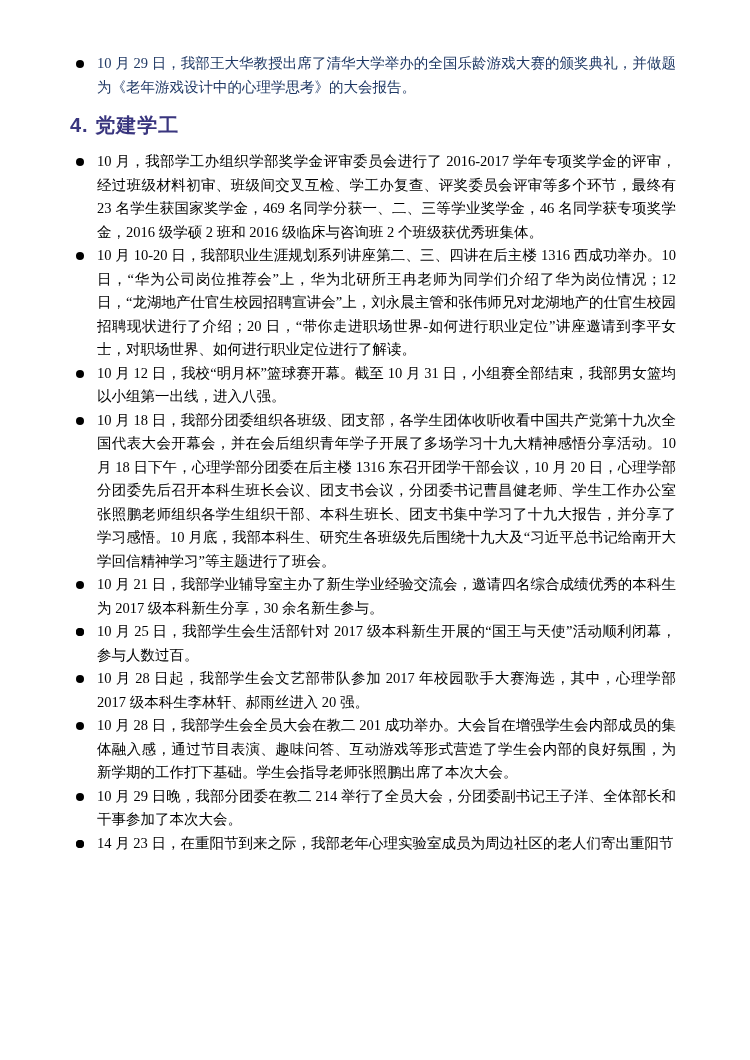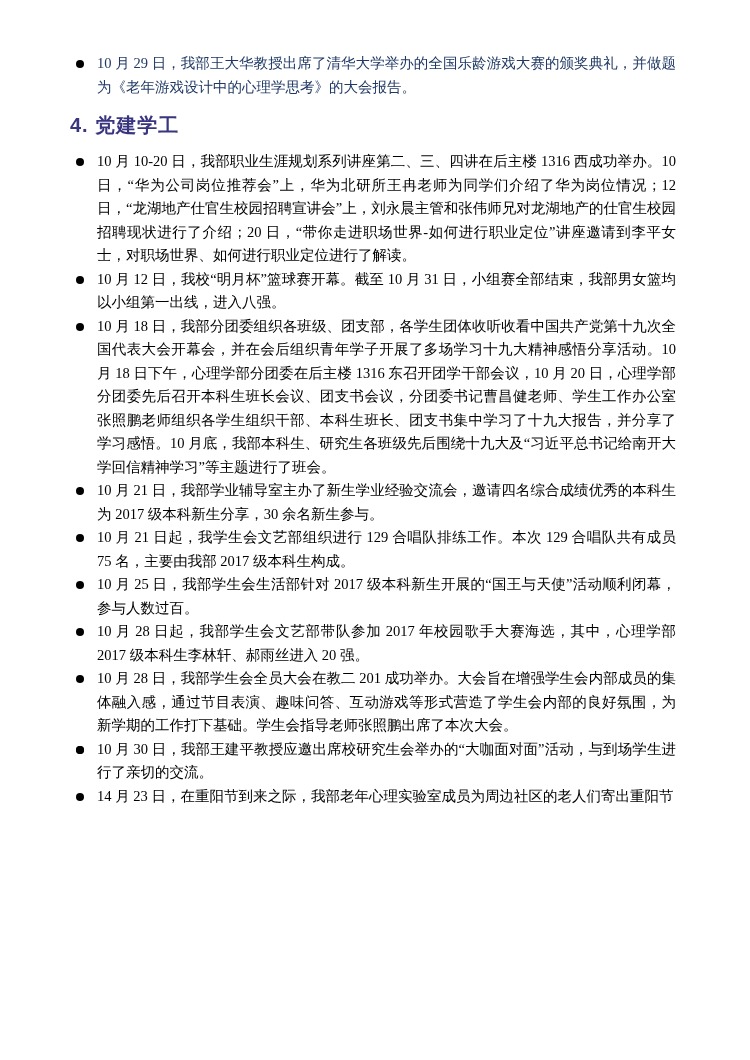--- a/index.html
+++ b/index.html
@@ -52,20 +52,24 @@
   <li class="bullet-item">
     <span class="marker"></span>
     <span style="color: rgb(31, 56, 100);">10 月 29 日，我部王大华教授出席了清华大学举办的全国乐龄游戏大赛的颁奖典礼，并做题为《老年游戏设计中的心理学思考》的大会报告。</span>
   </li>
 </ul>
   </section>
 
   <section>
     <h2 class="section-heading">4. 党建学工</h2>
     <ul class="bullet-list">
+  <li class="bullet-item">
+    <span class="marker"></span>
+    <span>10 月，我部学工办组织学部奖学金评审委员会进行了 2016-2017 学年专项奖学金的评审，经过班级材料初审、班级间交叉互检、学工办复查、评奖委员会评审等多个环节，最终有 23 名学生获国家奖学金，469 名同学分获一、二、三等学业奖学金，46 名同学获专项奖学金，2016 级学硕 2 班和 2016 级临床与咨询班 2 个班级获优秀班集体。</span>
+  </li>
 
   <li class="bullet-item">
     <span class="marker"></span>
     <span>10 月 10-20 日，我部职业生涯规划系列讲座第二、三、四讲在后主楼 1316 西成功举办。10 日，“华为公司岗位推荐会”上，华为北研所王冉老师为同学们介绍了华为岗位情况；12 日，“龙湖地产仕官生校园招聘宣讲会”上，刘永晨主管和张伟师兄对龙湖地产的仕官生校园招聘现状进行了介绍；20 日，“带你走进职场世界-如何进行职业定位”讲座邀请到李平女士，对职场世界、如何进行职业定位进行了解读。</span>
   </li>
 
   <li class="bullet-item">
     <span class="marker"></span>
     <span>10 月 12 日，我校“明月杯”篮球赛开幕。截至 10 月 31 日，小组赛全部结束，我部男女篮均以小组第一出线，进入八强。</span>
   </li>
@@ -75,45 +79,44 @@
     <span>10 月 18 日，我部分团委组织各班级、团支部，各学生团体收听收看中国共产党第十九次全国代表大会开幕会，并在会后组织青年学子开展了多场学习十九大精神感悟分享活动。10 月 18 日下午，心理学部分团委在后主楼 1316 东召开团学干部会议，10 月 20 日，心理学部分团委先后召开本科生班长会议、团支书会议，分团委书记曹昌健老师、学生工作办公室张照鹏老师组织各学生组织干部、本科生班长、团支书集中学习了十九大报告，并分享了学习感悟。10 月底，我部本科生、研究生各班级先后围绕十九大及“习近平总书记给南开大学回信精神学习”等主题进行了班会。</span>
   </li>
 
   <li class="bullet-item">
     <span class="marker"></span>
     <span>10 月 21 日，我部学业辅导室主办了新生学业经验交流会，邀请四名综合成绩优秀的本科生为 2017 级本科新生分享，30 余名新生参与。</span>
   </li>
 
   <li class="bullet-item">
     <span class="marker"></span>
-    <span>10 月 21 日起，我学生会文艺部组织进行 129 合唱队排练工作。本次 129 合唱队共有成员 75 名，主要由我部 2017 级本科生构成。</span>
   </li>
 
   <li class="bullet-item">
     <span class="marker"></span>
     <span>10 月 25 日，我部学生会生活部针对 2017 级本科新生开展的“国王与天使”活动顺利闭幕，参与人数过百。</span>
   </li>
 
   <li class="bullet-item">
     <span class="marker"></span>
     <span>10 月 28 日起，我部学生会文艺部带队参加 2017 年校园歌手大赛海选，其中，心理学部 2017 级本科生李林轩、郝雨丝进入 20 强。</span>
   </li>
 
   <li class="bullet-item">
     <span class="marker"></span>
     <span>10 月 28 日，我部学生会全员大会在教二 201 成功举办。大会旨在增强学生会内部成员的集体融入感，通过节目表演、趣味问答、互动游戏等形式营造了学生会内部的良好氛围，为新学期的工作打下基础。学生会指导老师张照鹏出席了本次大会。</span>
   </li>
 
   <li class="bullet-item">
     <span class="marker"></span>
+    <span>10 月 29 日晚，我部分团委在教二 214 举行了全员大会，分团委副书记王子洋、全体部长和干事参加了本次大会。</span>
   </li>
 
   <li class="bullet-item">
     <span class="marker"></span>
-    <span>10 月 30 日，我部王建平教授应邀出席校研究生会举办的“大咖面对面”活动，与到场学生进行了亲切的交流。</span>
   </li>
 </ul>
   </section>
 
   <section>
     <ul class="bullet-list">
   <li class="bullet-item">
     <span class="marker"></span>
     <span>14 月 23 日，在重阳节到来之际，我部老年心理实验室成员为周边社区的老人们寄出重阳节</span>
   </li>

